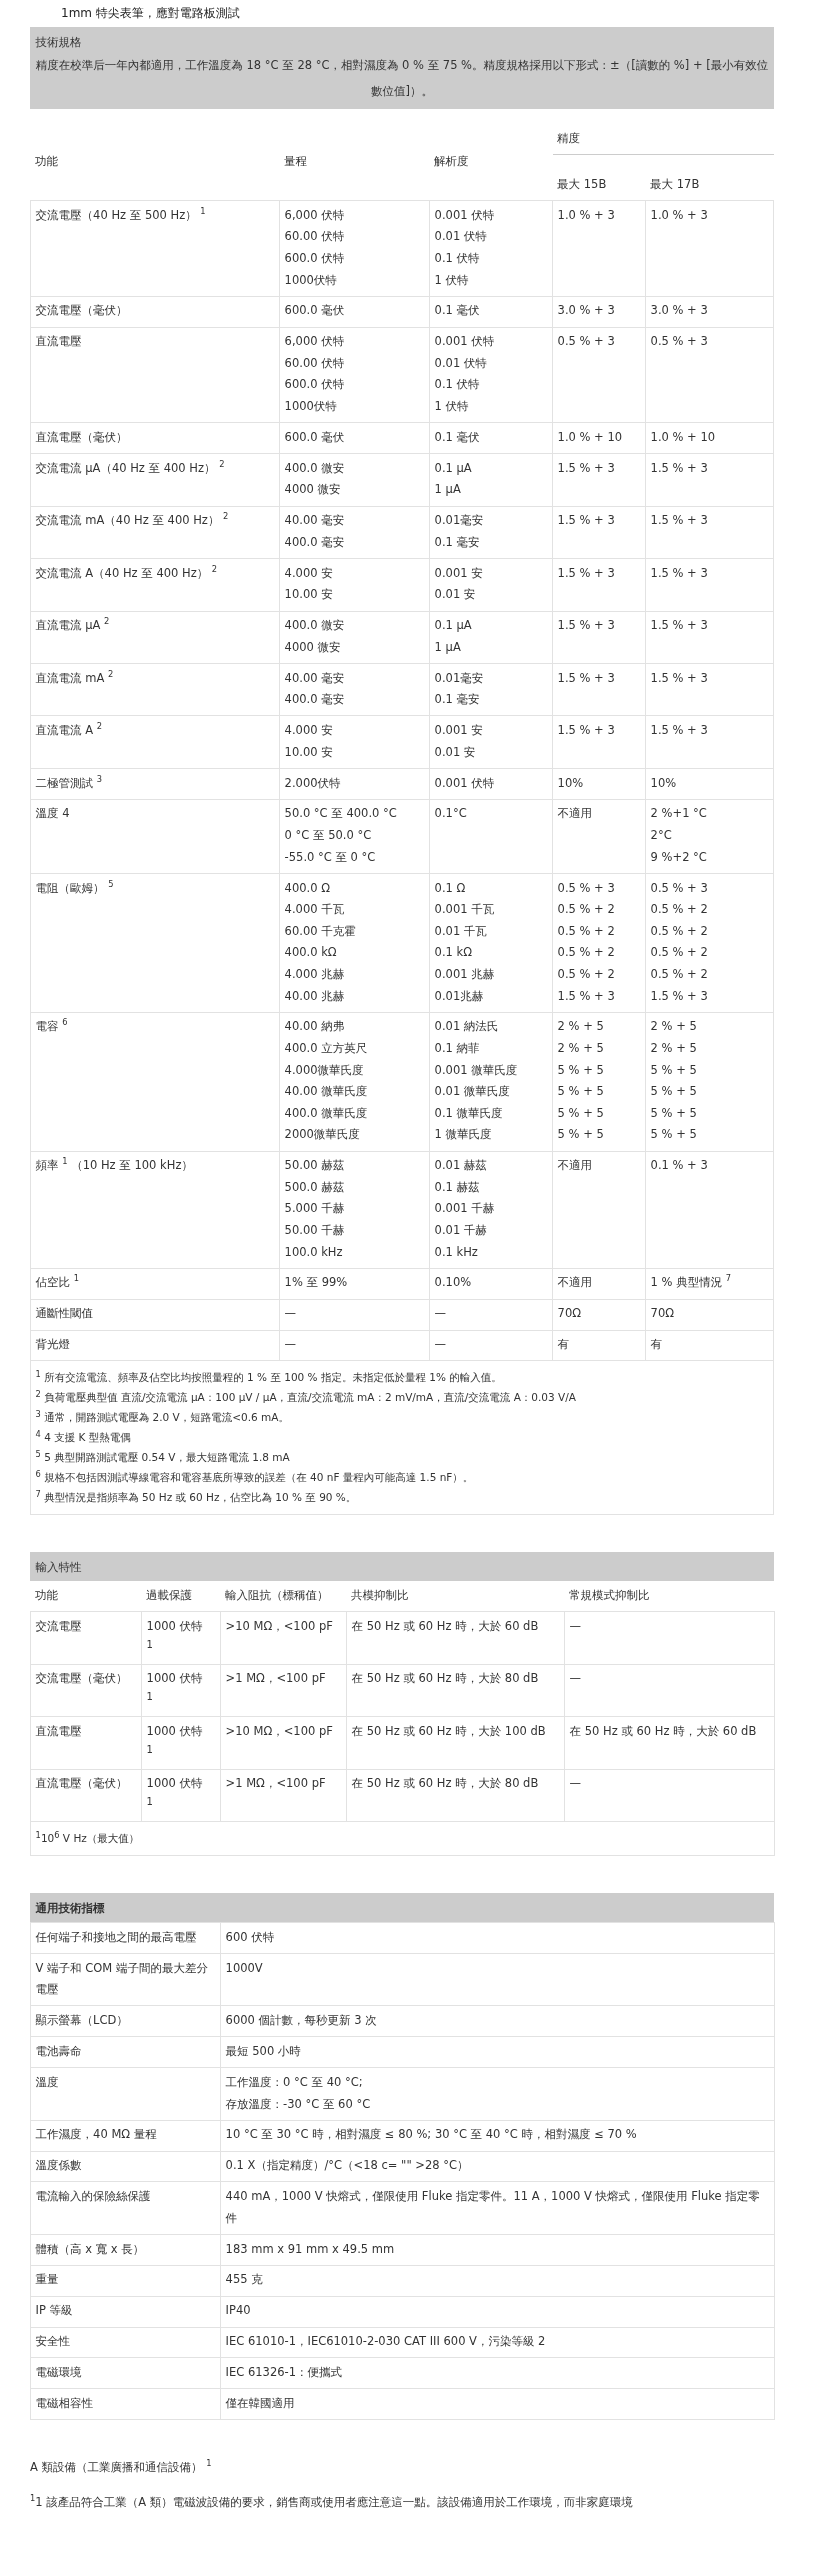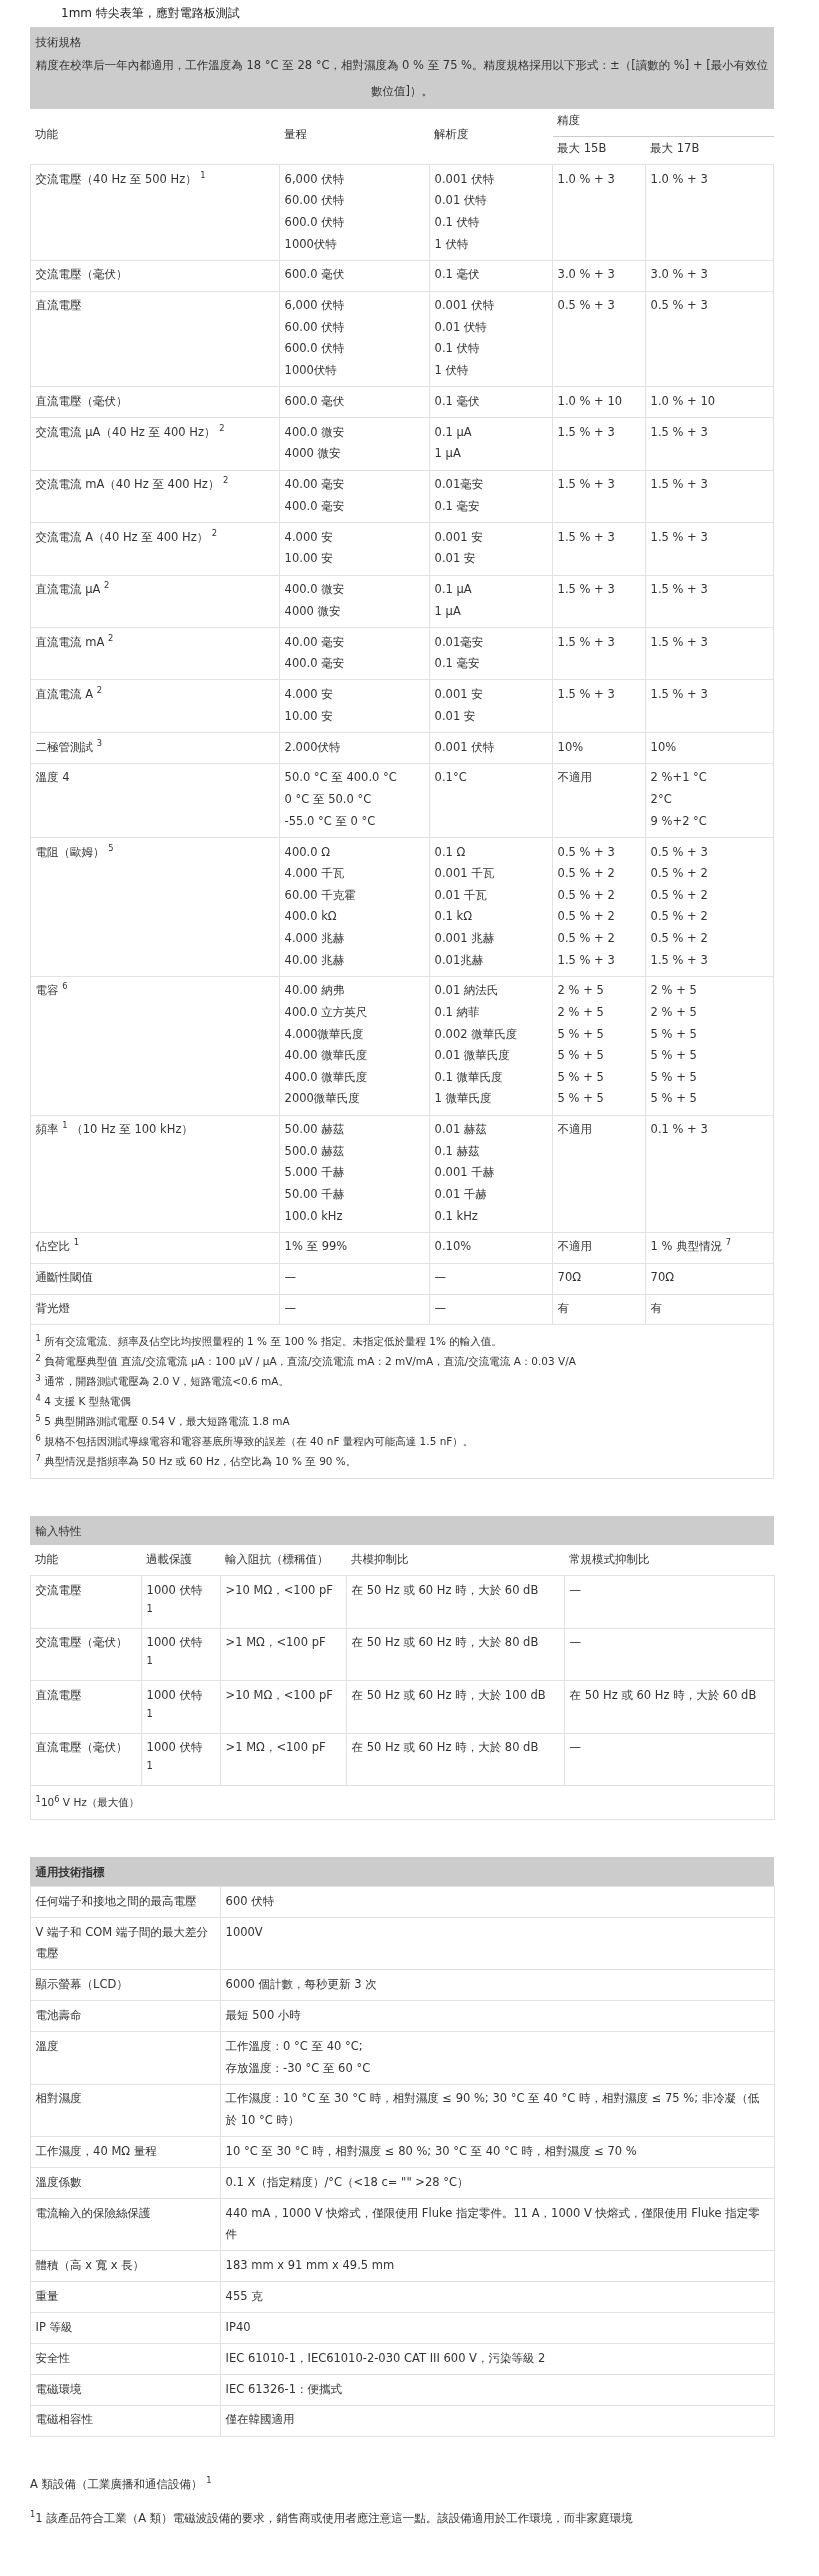--- a/index.html
+++ b/index.html
@@ -24,21 +24,21 @@
   table { border-collapse: collapse; width: 744px; table-layout: fixed; }
   td, th {
     border: 0.9px solid #e2e2e2;
     vertical-align: top;
     text-align: left;
     font-weight: normal;
     padding: 3.7px 4.6px 4.6px 4.6px;
     line-height: 21.6px;
   }
   th { border-top: none; border-left: none; border-right: none; }
-  .spec thead th { padding-top: 1px; }
+  .spec thead th { padding-top: 19px; }
   .spec thead .acc-group { border-bottom: 0.9px solid #cccccc; }
   sup { font-size: 8.3px; vertical-align: super; line-height: 0; }
   .footnotes td { padding: 5.5px 4.6px 7.3px 4.6px; font-size: 10.5px; line-height: 20px; }
   .fn-line { display: block; }
   .spacer { height: 37px; }
   .general td:first-child { width: 179px; }
   .tail { margin-left: 30px; margin-top: 37px; font-size: 11.5px; line-height: 20px; }
   .tail p { margin: 0 0 14.7px 0; }
 </style>
 </head>
@@ -321,21 +321,21 @@
             <span style="display:block">40.00 納弗</span>
             <span style="display:block">400.0 立方英尺</span>
             <span style="display:block">4.000微華氏度</span>
             <span style="display:block">40.00 微華氏度</span>
             <span style="display:block">400.0 微華氏度</span>
             <span style="display:block">2000微華氏度</span>
           </td>
     <td>
             <span style="display:block">0.01 納法氏</span>
             <span style="display:block">0.1 納菲</span>
-            <span style="display:block">0.002 微華氏度</span>
+            <span style="display:block">0.001 微華氏度</span>
             <span style="display:block">0.01 微華氏度</span>
             <span style="display:block">0.1 微華氏度</span>
             <span style="display:block">1 微華氏度</span>
           </td>
     <td>
             <span style="display:block">2 % + 5</span>
             <span style="display:block">2 % + 5</span>
             <span style="display:block">5 % + 5</span>
             <span style="display:block">5 % + 5</span>
             <span style="display:block">5 % + 5</span>
@@ -527,26 +527,20 @@
           </td>
         </tr>
         <tr>
           <td>溫度</td>
     <td>
             <span style="display:block">工作溫度：0 °C 至 40 °C;</span>
             <span style="display:block">存放溫度：-30 °C 至 60 °C</span>
           </td>
         </tr>
         <tr>
-          <td>相對濕度</td>
-    <td>
-            <span style="display:block">工作濕度：10 °C 至 30 °C 時，相對濕度 ≤ 90 %; 30 °C 至 40 °C 時，相對濕度 ≤ 75 %; 非冷凝（低於 10 °C 時）</span>
-          </td>
-        </tr>
-        <tr>
           <td>工作濕度，40 MΩ 量程</td>
     <td>
             <span style="display:block">10 °C 至 30 °C 時，相對濕度 ≤ 80 %; 30 °C 至 40 °C 時，相對濕度 ≤ 70 %</span>
           </td>
         </tr>
         <tr>
           <td>溫度係數</td>
     <td>
             <span style="display:block">0.1 X（指定精度）/°C（&lt;18 c= "" &gt;28 °C）</span>
           </td>

